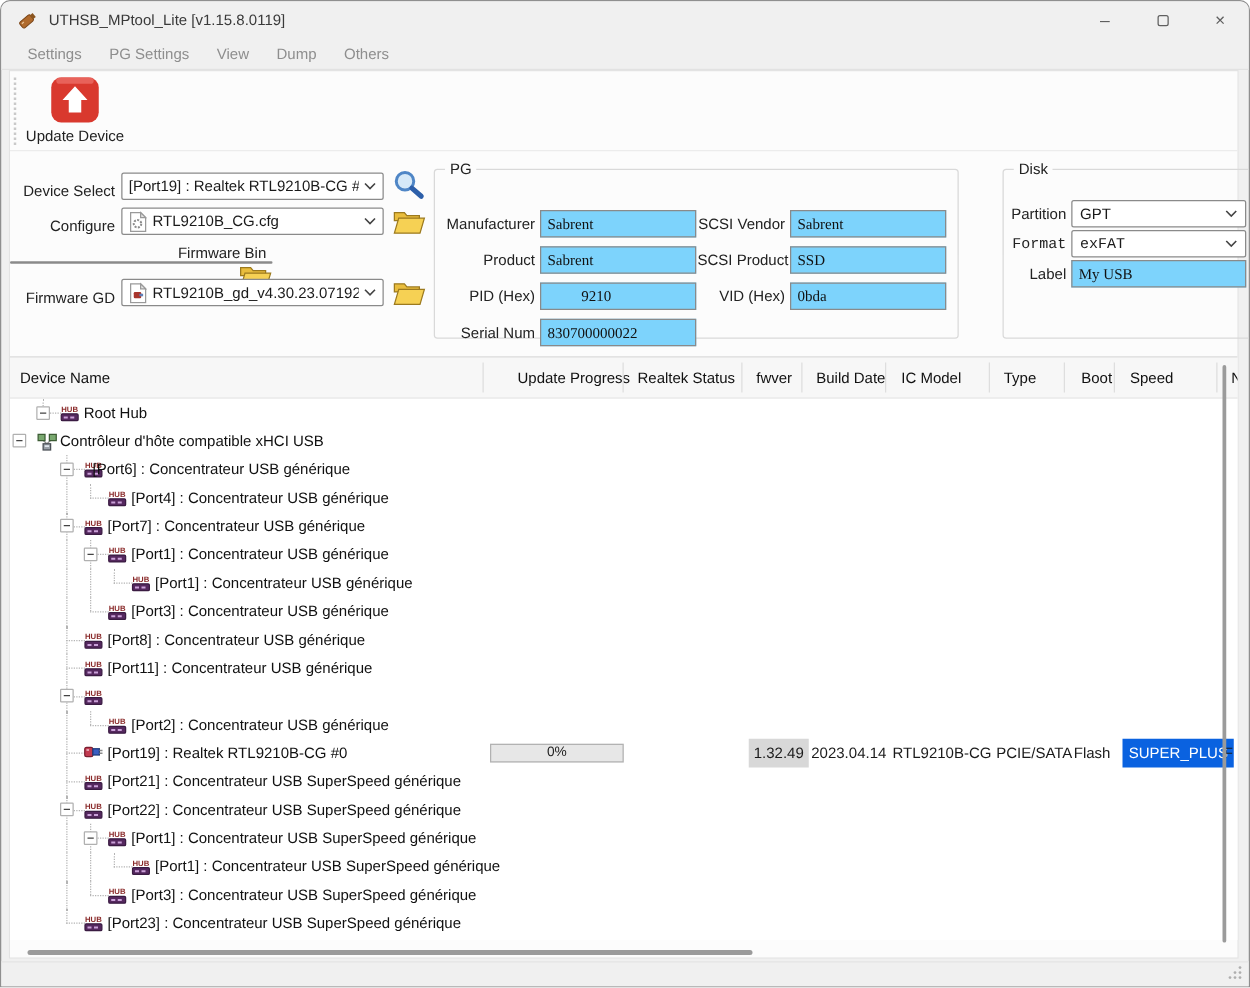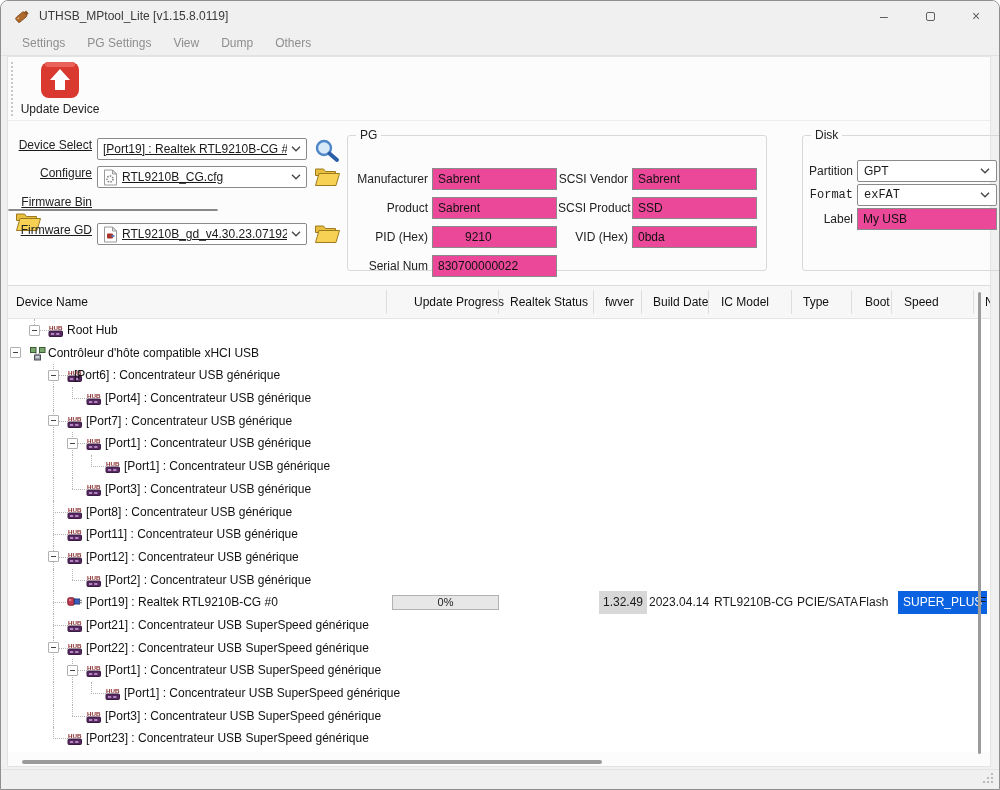--- a/index.html
+++ b/index.html
@@ -20,33 +20,33 @@
   .menu-item{padding:0 11px;color:#8e8e8e;}
   
   .main{position:absolute;left:6px;top:55px;width:984px;height:711px;background:#fcfcfc;border:1px solid #e3e3e3;}
   
   .toolbar{position:absolute;left:0;top:0;width:100%;height:64px;border-bottom:1px solid #ececec;}
   .toolbar-grip{position:absolute;left:3px;top:5px;height:54px;border-left:2px dotted #c9c9c9;}
   .update-btn{position:absolute;left:12px;top:3px;width:80px;height:60px;display:flex;flex-direction:column;align-items:center;cursor:default;}
   .update-btn .lbl{margin-top:2px;color:#222;}
   
   .formpanel{position:absolute;left:0;top:64px;width:100%;height:163px;}
-  .form-row{position:absolute;display:flex;align-items:flex-start;height:22px;text-decoration:underline;}
+  .form-row{position:absolute;display:flex;align-items:flex-end;height:22px;}
   .form-row .flabel{width:84px;text-align:right;margin-right:5px;color:#222;}
   .combo{width:210px;height:22px;background:#fff;border:1px solid #8a8a8a;border-radius:2px;display:flex;align-items:center;padding:0 5px;overflow:hidden;}
   .combo .val{white-space:nowrap;overflow:hidden;flex:1;}
   .combo .chev, .dchev{margin-left:4px;flex:none;}
   .combo .ficon{margin-right:4px;flex:none;display:flex;}
   .row-action{margin-left:7px;display:flex;cursor:default;}
   
   .groupbox{position:absolute;border:1px solid #d9d9d9;border-radius:3px;}
   .groupbox .legend{position:absolute;top:-8px;left:8px;background:#fcfcfc;padding:0 4px;color:#222;}
   .gfield{position:absolute;display:flex;align-items:center;height:22px;}
   .gfield .glabel{text-align:right;margin-right:4px;color:#222;white-space:nowrap;}
-  .tinput{height:22px;border:1px solid #8a8a8a;background:#ec4899;font-family:Liberation Sans, sans-serif;font-size:12px;padding:0 5px;color:#111;}
+  .tinput{height:22px;border:1px solid #8a8a8a;background:#7dd3fc;font-family:Liberation Serif, serif;font-size:12px;padding:0 5px;color:#111;}
   .dcombo{height:22px;background:#fff;border:1px solid #8a8a8a;border-radius:2px;display:flex;align-items:center;padding:0 6px;}
   .dcombo .val{flex:1;white-space:nowrap;overflow:hidden;}
   
   .theader{position:absolute;left:0;top:228px;width:100%;height:34px;background:#f7f7f7;border-top:1px solid #dcdcdc;border-bottom:1px solid #e4e4e4;overflow:hidden;}
   .hcell{position:absolute;top:0;height:100%;line-height:33px;color:#111;white-space:nowrap;}
   .hsep{position:absolute;top:4px;bottom:4px;width:1px;background:#dedede;}
   
   .tree{position:absolute;left:0;top:262px;width:100%;height:433px;background:#fff;overflow:hidden;}
   .tree-row{position:relative;height:22.7px;white-space:nowrap;}
   .vline{border-left:1px dotted #b4b4b4;width:0;}
@@ -455,21 +455,20 @@
           <div class="hline" style="position: absolute; left: 45px; top: 11px; width: 15px;"></div>
           <div class="expander" style="left: 40px;"></div>
           <span class="ticon" style="display: flex; position: absolute; left: 59px;">
             <svg width="17" height="15" viewBox="0 0 17 15">
               <text x="1" y="6.5" font-family="Liberation Sans, sans-serif" font-size="6.2" font-weight="bold" fill="#8a2a2a">HUB</text>
               <rect x="1" y="8" width="13.5" height="5.5" rx="1" fill="#55285f" stroke="#3a1b42"></rect>
               <rect x="3" y="10.2" width="3.2" height="1.6" fill="#caa0d8"></rect>
               <rect x="8.2" y="10.2" width="3.2" height="1.6" fill="#caa0d8"></rect>
             </svg>
           </span>
-          <span class="tlabel" style="left: 78px;">[Port12] : Concentrateur USB générique</span>
         </div>
         <div class="tree-row">
           <div class="vline" style="position: absolute; left: 45px; top: 0px; height: 22.7px;"></div>
           <div class="vline" style="position: absolute; left: 64px; top: 0px; height: 11.5px;"></div>
           <div class="hline" style="position: absolute; left: 64px; top: 11px; width: 15px;"></div>
           <span class="ticon" style="display: flex; position: absolute; left: 78px;">
             <svg width="17" height="15" viewBox="0 0 17 15">
               <text x="1" y="6.5" font-family="Liberation Sans, sans-serif" font-size="6.2" font-weight="bold" fill="#8a2a2a">HUB</text>
               <rect x="1" y="8" width="13.5" height="5.5" rx="1" fill="#55285f" stroke="#3a1b42"></rect>
               <rect x="3" y="10.2" width="3.2" height="1.6" fill="#caa0d8"></rect>

